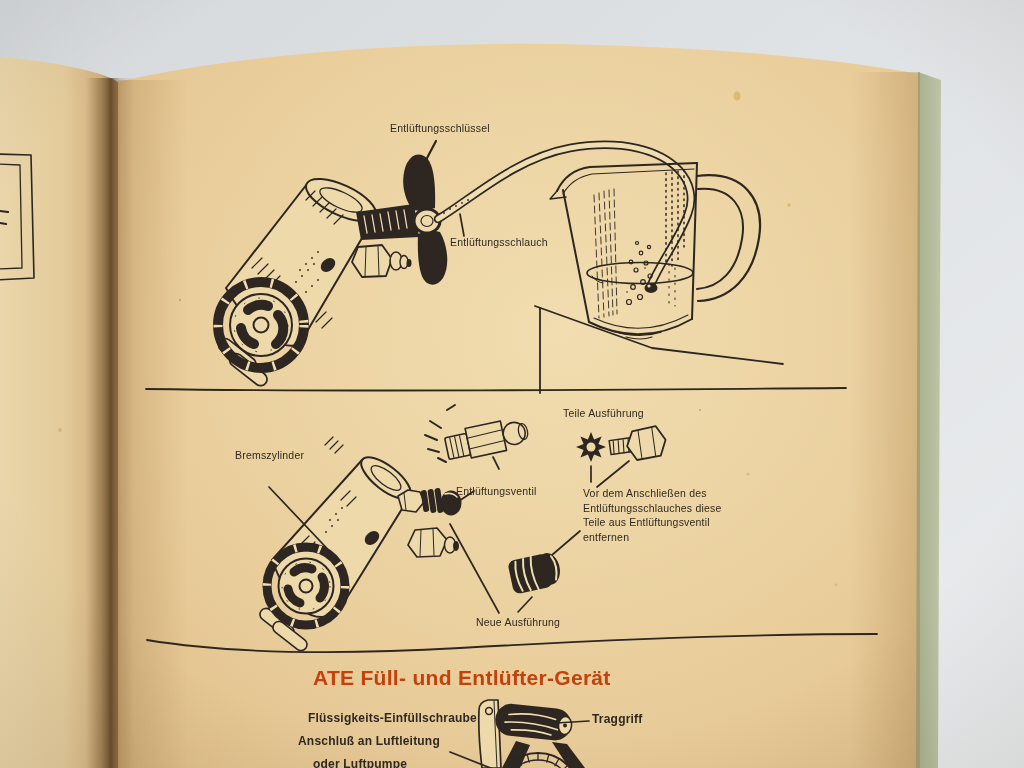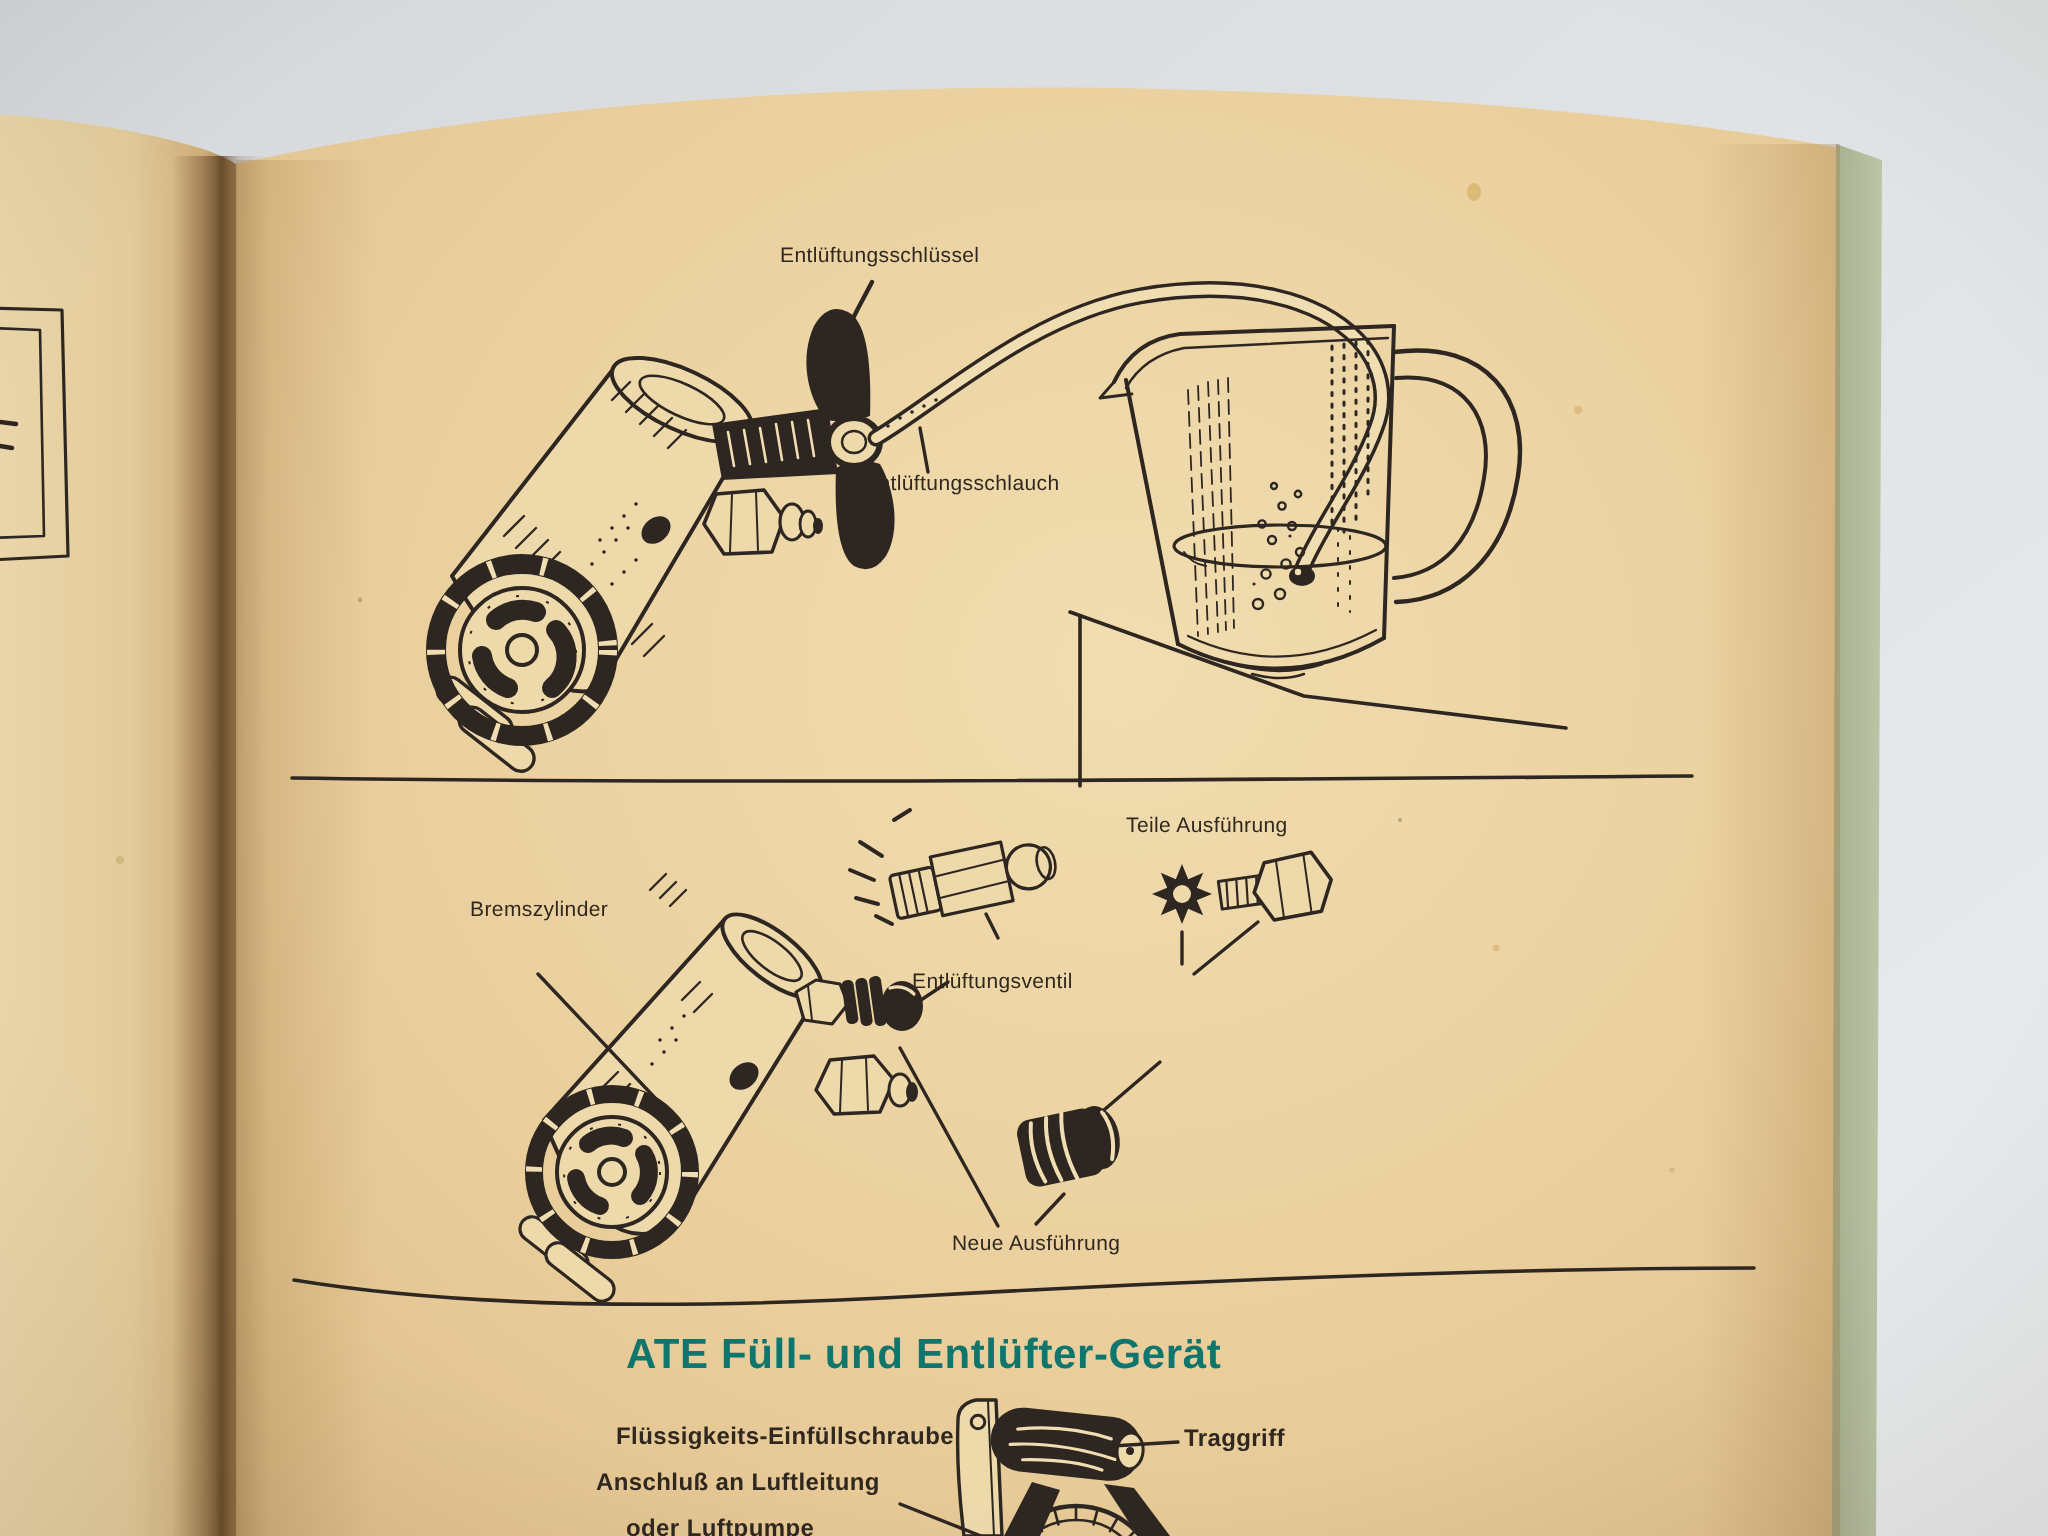--- a/index.html
+++ b/index.html
@@ -11,21 +11,21 @@
          font-family:"Liberation Sans", sans-serif; background:var(--background);}
   svg{position:absolute;left:0;top:0;}
   .s{stroke:var(--ink);fill:none;stroke-linecap:round;stroke-linejoin:round;}
   .f{fill:var(--ink);stroke:none;}
   .fs{fill:var(--paperFill);stroke:var(--ink);stroke-linejoin:round;}
   .w{stroke:var(--paperHi);fill:none;stroke-linecap:round;}
   .labels{position:absolute;left:0;top:0;width:1024px;height:768px;pointer-events:none;}
   .lbl{position:absolute;color:var(--inkText);font-size:10.5px;letter-spacing:.2px;white-space:nowrap;text-align:center;}
   .lbl-md{font-size:12px;font-weight:bold;}
   .note{position:absolute;color:var(--inkText);font-size:10.5px;line-height:14.5px;letter-spacing:.2px;}
-  .title{position:absolute;color:#0f766e;font-size:21px;font-weight:bold;letter-spacing:.3px;white-space:nowrap;}
+  .title{position:absolute;color:#c2410c;font-size:21px;font-weight:bold;letter-spacing:.3px;white-space:nowrap;}
 </style>
 </head>
 <body>
 
 <div class="stage">
 
 <svg width="1024" height="768" viewBox="0 0 1024 768">
   <defs>
     <linearGradient id="bgGrad" x1="0" y1="0" x2="1" y2="1">
       <stop offset="0" stop-color="#d5d9dc"></stop>
@@ -329,26 +329,32 @@
     <path d="M532,597 L518,612"></path>
     <path d="M589,721 L556,723"></path>
     <path d="M450,752 L493,769"></path>
   </g>
 
   <rect x="0" y="0" width="1024" height="768" fill="url(#vignette)"></rect>
 </svg>
 
 <div class="labels">
   <div class="lbl" style="left:390px;top:122px">Entlüftungsschlüssel</div>
-  <div class="lbl" style="left:432px;top:236px">Entlüftungsschlauch</div>
+  <div class="lbl" style="left:450px;top:236px">Entlüftungsschlauch</div>
 
   <div class="lbl" style="left:235px;top:449px">Bremszylinder</div>
   <div class="lbl" style="left:456px;top:485px">Entlüftungsventil</div>
   <div class="lbl" style="left:563px;top:407px">Teile Ausführung</div>
 
+  <div class="note" style="left:583px;top:486px">
+    <div>Vor dem Anschließen des</div>
+    <div>Entlüftungsschlauches diese</div>
+    <div>Teile aus Entlüftungsventil</div>
+    <div>entfernen</div>
+  </div>
 
   <div class="lbl" style="left:476px;top:616px">Neue Ausführung</div>
 
   <div class="title" style="left:313px;top:666px">ATE Füll- und Entlüfter-Gerät</div>
   <div class="lbl lbl-md" style="left:308px;top:711px">Flüssigkeits-Einfüllschraube</div>
   <div class="lbl lbl-md" style="left:298px;top:734px">Anschluß an Luftleitung</div>
   <div class="lbl lbl-md" style="left:313px;top:757px">oder Luftpumpe</div>
   <div class="lbl lbl-md" style="left:592px;top:712px">Traggriff</div>
 </div>
 

